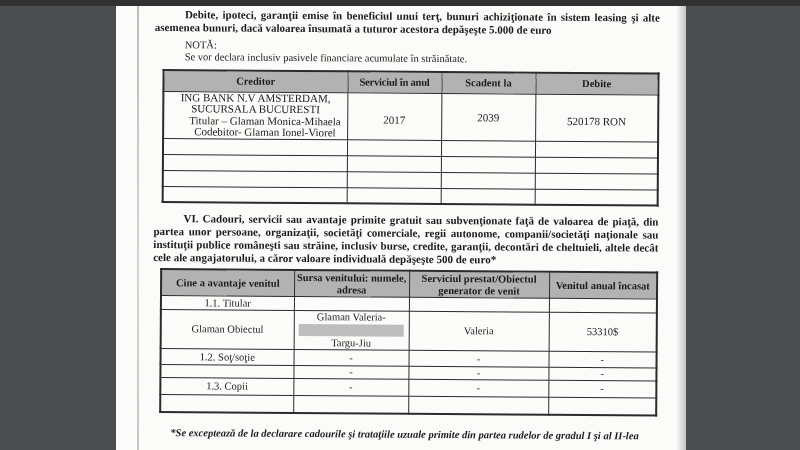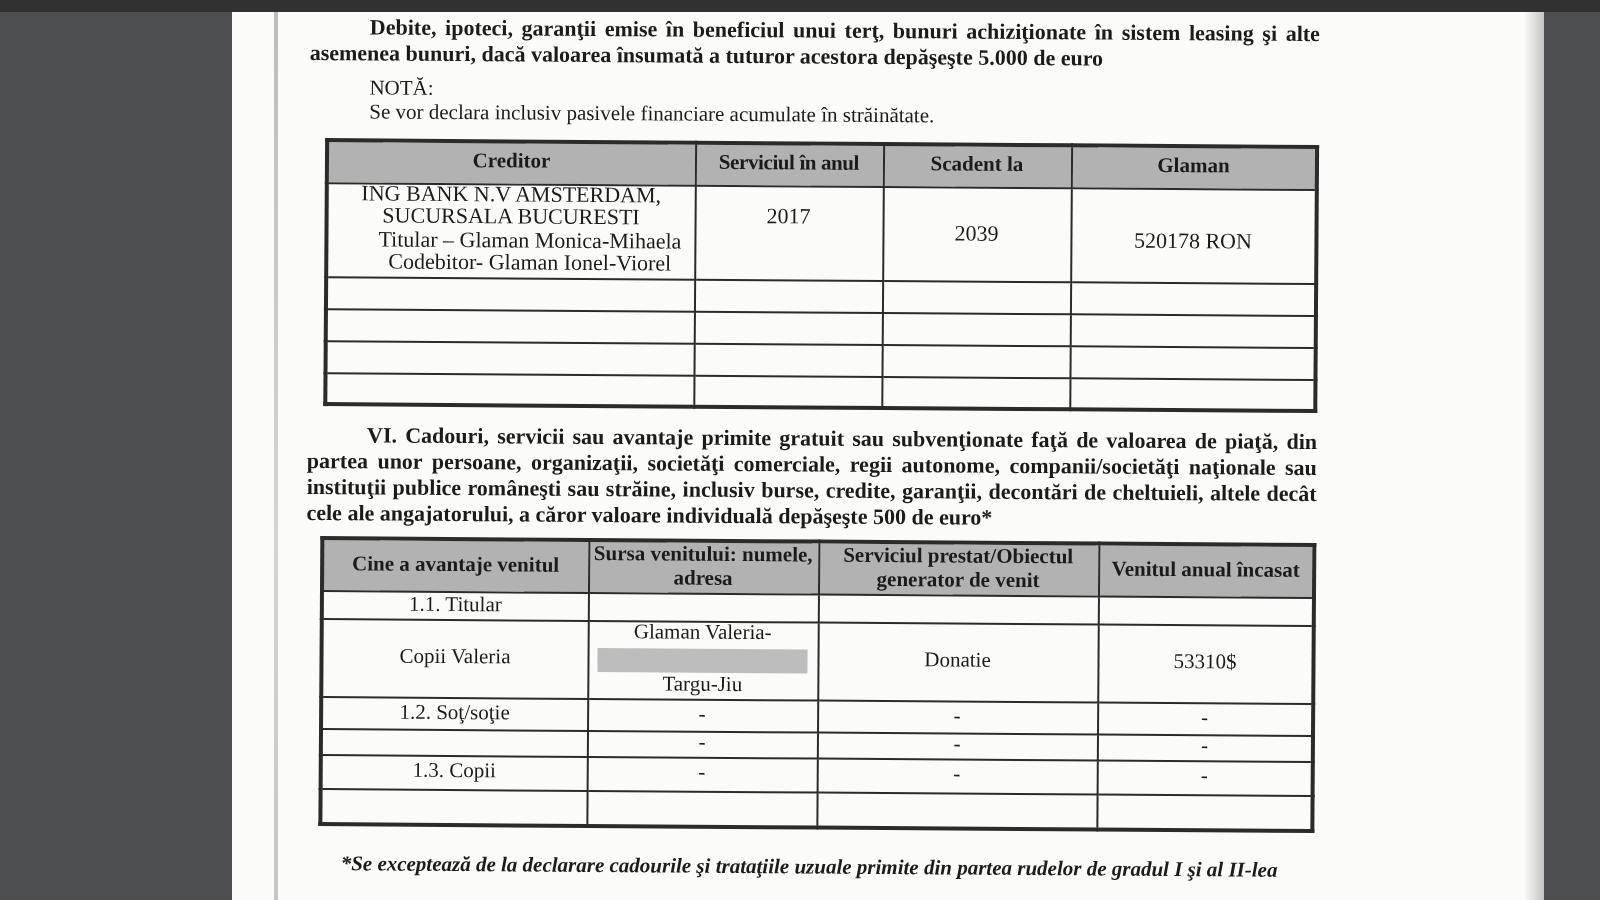--- a/index.html
+++ b/index.html
@@ -6,21 +6,21 @@
   body{
     width:800px;height:450px;position:relative;overflow:hidden;
     background:var(--surround,#4d4e50);
     font-family:"Liberation Serif","DejaVu Serif",serif;
   }
   .top-strip{
     position:absolute;left:0;top:0;width:800px;height:6px;
     background:#313131;z-index:4;
   }
   .page{
-    position:absolute;left:116px;top:0;width:656px;height:450px;
+    position:absolute;left:116px;top:0;width:570px;height:450px;
     background:var(--page_bg,#fbfbf9);z-index:2;
   }
   .page-top-band{
     position:absolute;left:0;top:0;width:100%;height:6px;
     background:var(--top_band,#111);z-index:6;
   }
   .fold-line{
     position:absolute;left:21px;top:0;width:2px;height:450px;
     background:linear-gradient(#8a8a8a,#b5b5b5 60%,#9a9a9a);opacity:.55;
   }
@@ -45,21 +45,21 @@
     background:var(--header_bg,#b2b2b2);
     font-size:10.5px;font-weight:bold;line-height:11.5px;padding:1px 2px;
   }
   .t1{margin:6px 0 0 8px;width:495px;border:2px solid var(--border,#2b2b2b);}
   .t1 thead tr{height:21px;}
   .t1 .nowrap{white-space:nowrap;letter-spacing:-.2px;}
   .bank-row{height:45px;}
   .bank-row td{font-size:11px;}
   .bank-line-lg{font-size:11px;line-height:11.5px;}
   .bank-line-sm{font-size:11px;line-height:11.5px;padding-left:19px;}
-  .cell-top{vertical-align:top;padding-top:9px;}
+  .cell-top{vertical-align:top;padding-top:20px;}
   .cell-low{padding-top:6px;font-family:Liberation Serif, serif;}
   .t1 .empty-row{height:16px;}
   .t2{margin:4px 0 0 7px;width:496px;border:2px solid var(--border,#2b2b2b);}
   .t2 thead tr{height:26px;}
   .t2 td{font-size:10.5px;line-height:12px;}
   .r-titular{height:14px;}
   .r-data{height:36px;}
   .r-sot{height:16px;}
   .r-dash{height:13px;}
   .r-copii{height:17px;}
@@ -97,21 +97,21 @@
           <col style="width:184px">
           <col style="width:94px">
           <col style="width:94px">
           <col style="width:123px">
         </colgroup>
       <thead>
         <tr>
           <th>Creditor</th>
           <th class="nowrap">Serviciul în anul</th>
           <th>Scadent la</th>
-          <th>Glaman</th>
+          <th>Debite</th>
         </tr>
       </thead>
       <tbody>
         <tr class="bank-row">
           <td>
             <div class="bank-line-lg">ING BANK N.V AMSTERDAM,</div>
             <div class="bank-line-lg">SUCURSALA BUCURESTI</div>
             <div class="bank-line-sm">Titular – Glaman Monica-Mihaela</div>
             <div class="bank-line-sm">Codebitor- Glaman Ionel-Viorel</div>
           </td>
@@ -164,27 +164,27 @@
         </tr>
       </thead>
       <tbody>
         <tr class="r-titular">
           <td>1.1. Titular</td>
           <td></td>
           <td></td>
           <td></td>
         </tr>
         <tr class="r-data">
-          <td>Copii Valeria</td>
+          <td>Glaman Obiectul</td>
           <td>
             <div>Glaman Valeria-</div>
             <span class="redaction"></span>
             <div>Targu-Jiu</div>
           </td>
-          <td>Donatie</td>
+          <td>Valeria</td>
           <td>53310$</td>
         </tr>
         <tr class="r-sot">
           <td>1.2. Soţ/soţie</td>
           <td>-</td>
           <td>-</td>
           <td>-</td>
         </tr>
         <tr class="r-dash">
           <td></td>

